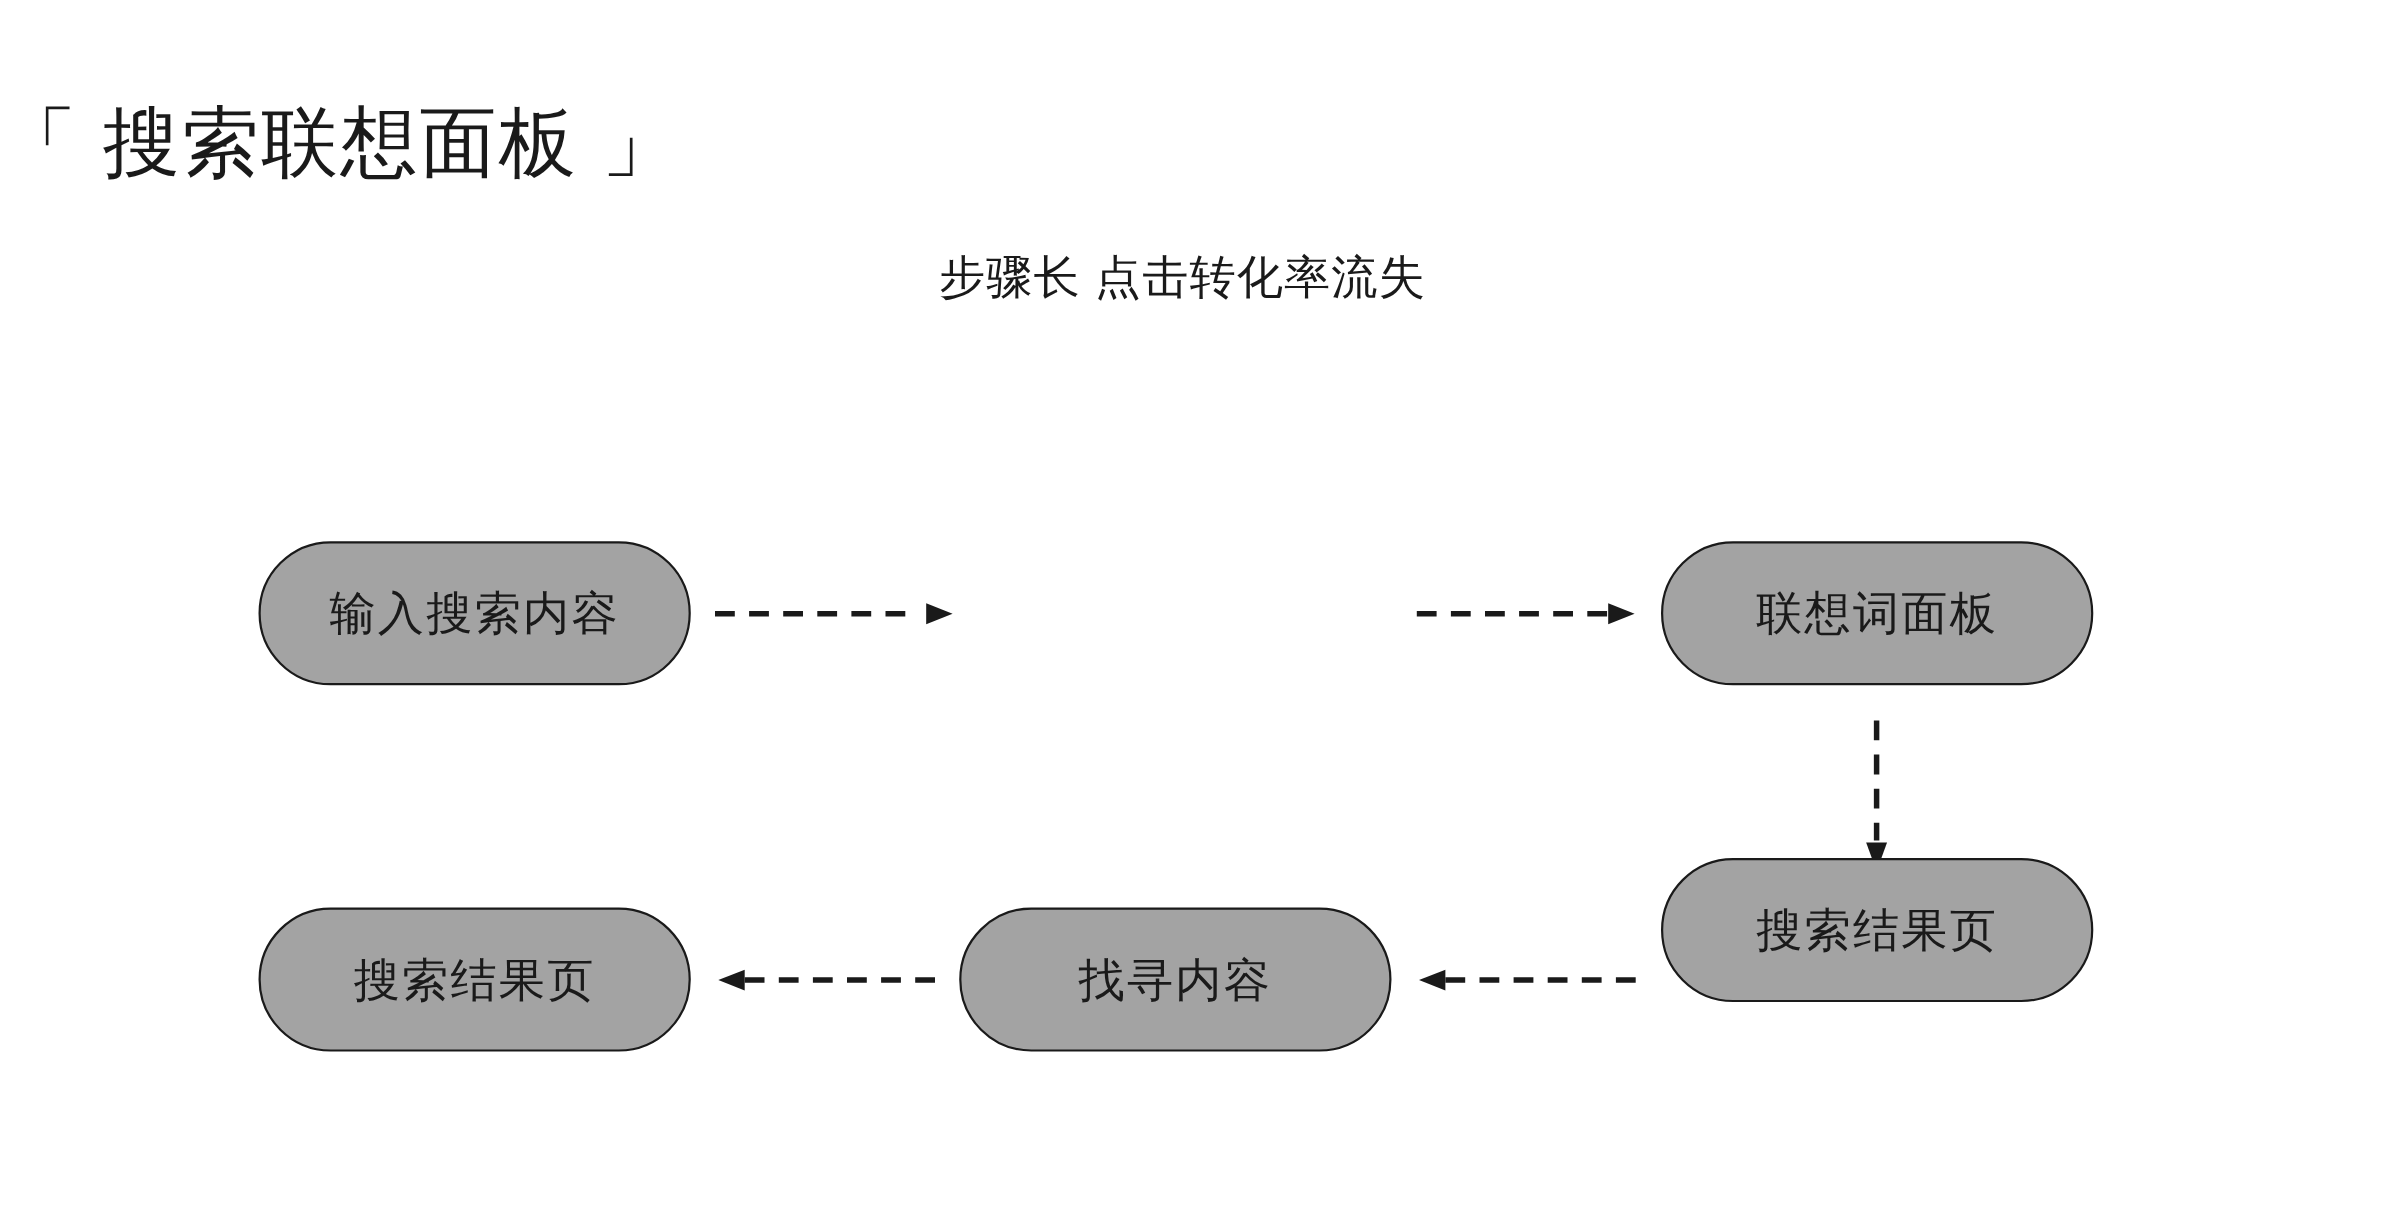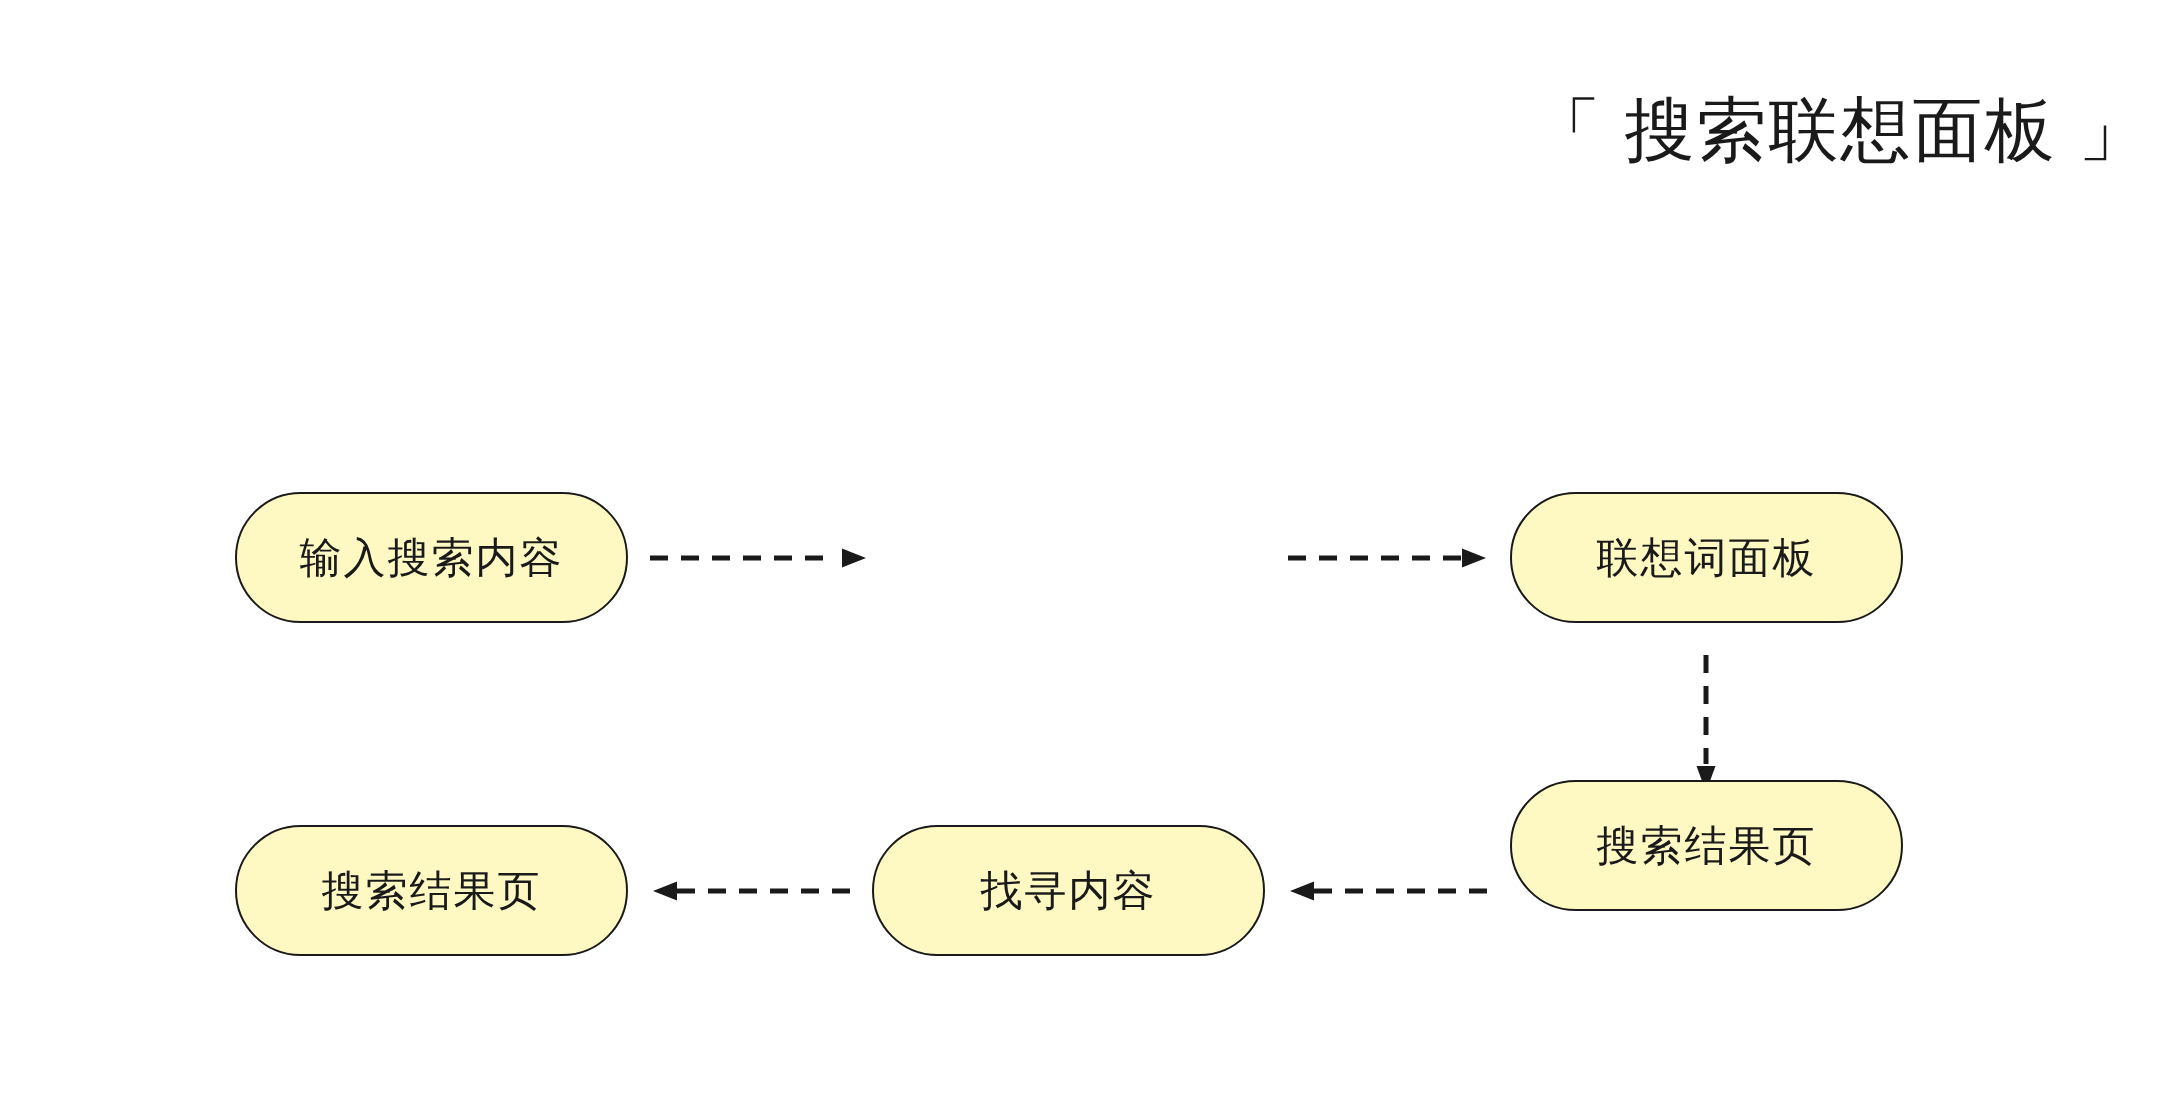--- a/index.html
+++ b/index.html
@@ -14,21 +14,21 @@
     background: #ffffff;
     font-family: "Liberation Sans", sans-serif;
     color: #1a1a1a;
     overflow: hidden;
   }
   .title {
     position: absolute;
     top: 84px;
     left: 0;
     width: 2150px;
-    text-align: right;
+    text-align: left;
     font-size: 70px;
     font-weight: 400;
     letter-spacing: 2px;
     color: #1a1a1a;
     white-space: pre;
   }
   .subtitle {
     position: absolute;
     top: 224px;
     left: 0;
@@ -40,21 +40,21 @@
     color: #1a1a1a;
     white-space: pre;
   }
   .node {
     position: absolute;
     width: 393px;
     height: 131px;
     box-sizing: border-box;
     border: 2.5px solid #1a1a1a;
     border-radius: 66px;
-    background: #fef9c3;
+    background: #a3a3a3;
     display: flex;
     align-items: center;
     justify-content: center;
   }
   .node span {
     font-size: 42px;
     font-weight: 400;
     letter-spacing: 2px;
     color: #1a1a1a;
     white-space: nowrap;
@@ -75,20 +75,21 @@
   .arrow-layer polygon {
     fill: #1a1a1a;
   }
 </style>
 </head>
 <body>
 
 <div class="canvas">
 
   <div class="title">「 搜索联想面板 」</div>
+  <div class="subtitle">步骤长 点击转化率流失</div>
 
   <svg class="arrow-layer" viewBox="0 0 2168 1102" xmlns="http://www.w3.org/2000/svg">
 
     <g>
       <line x1="650" y1="558" x2="824" y2="558"></line>
       <polygon points="866,558 842,548.5 842,567.5"></polygon>
     </g>
 
     <g>
       <line x1="1288" y1="558" x2="1462" y2="558"></line>

